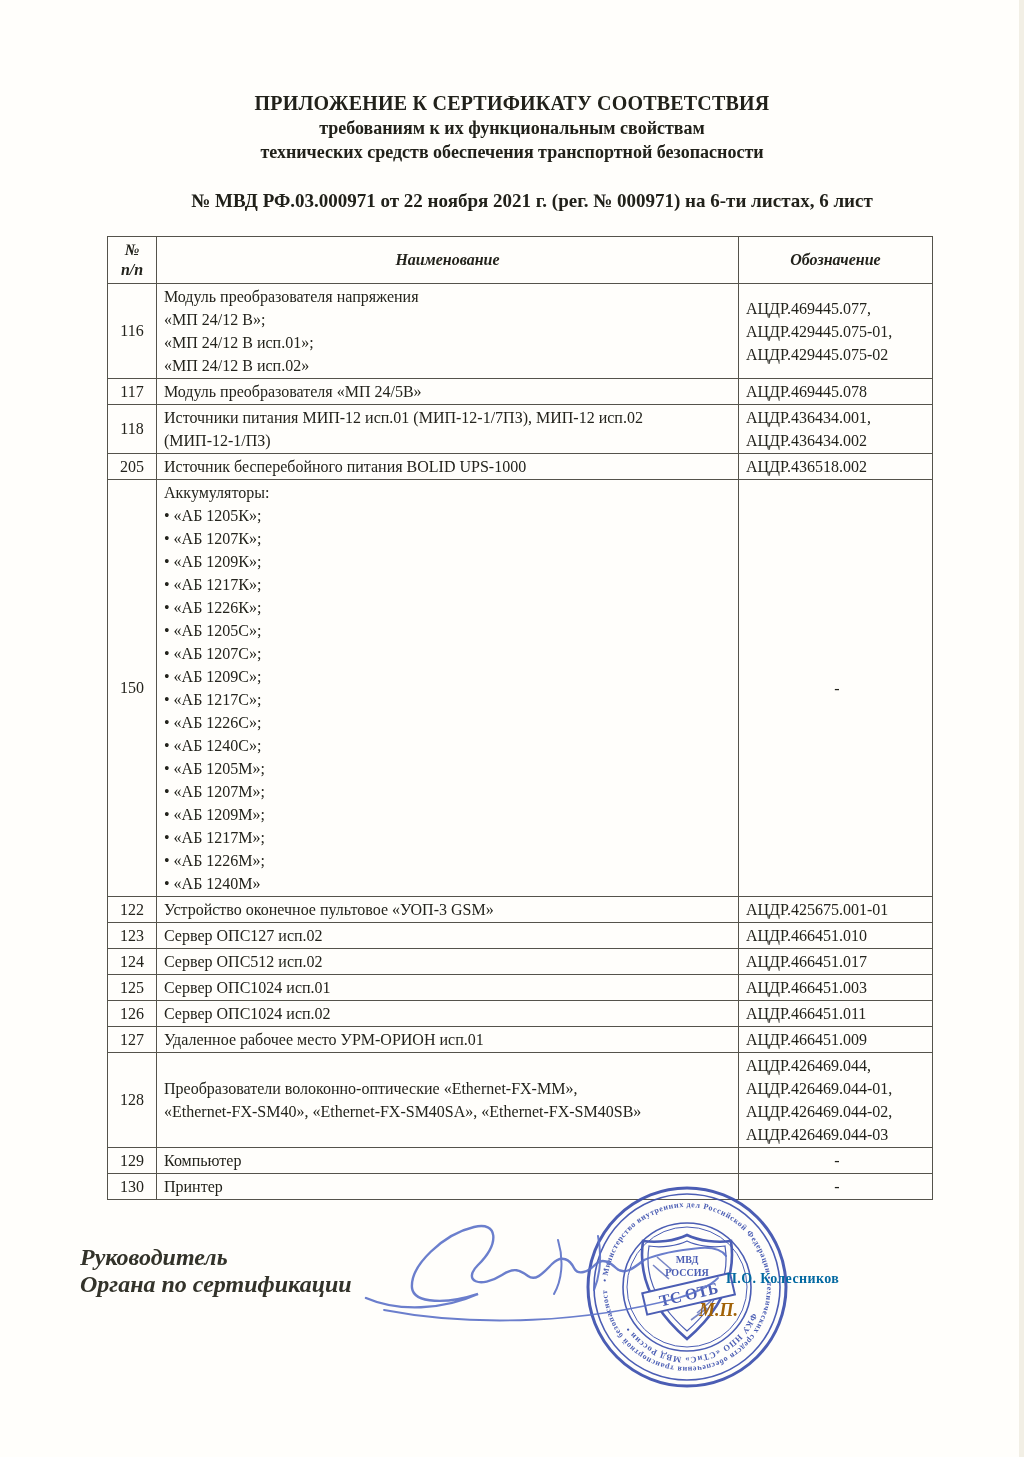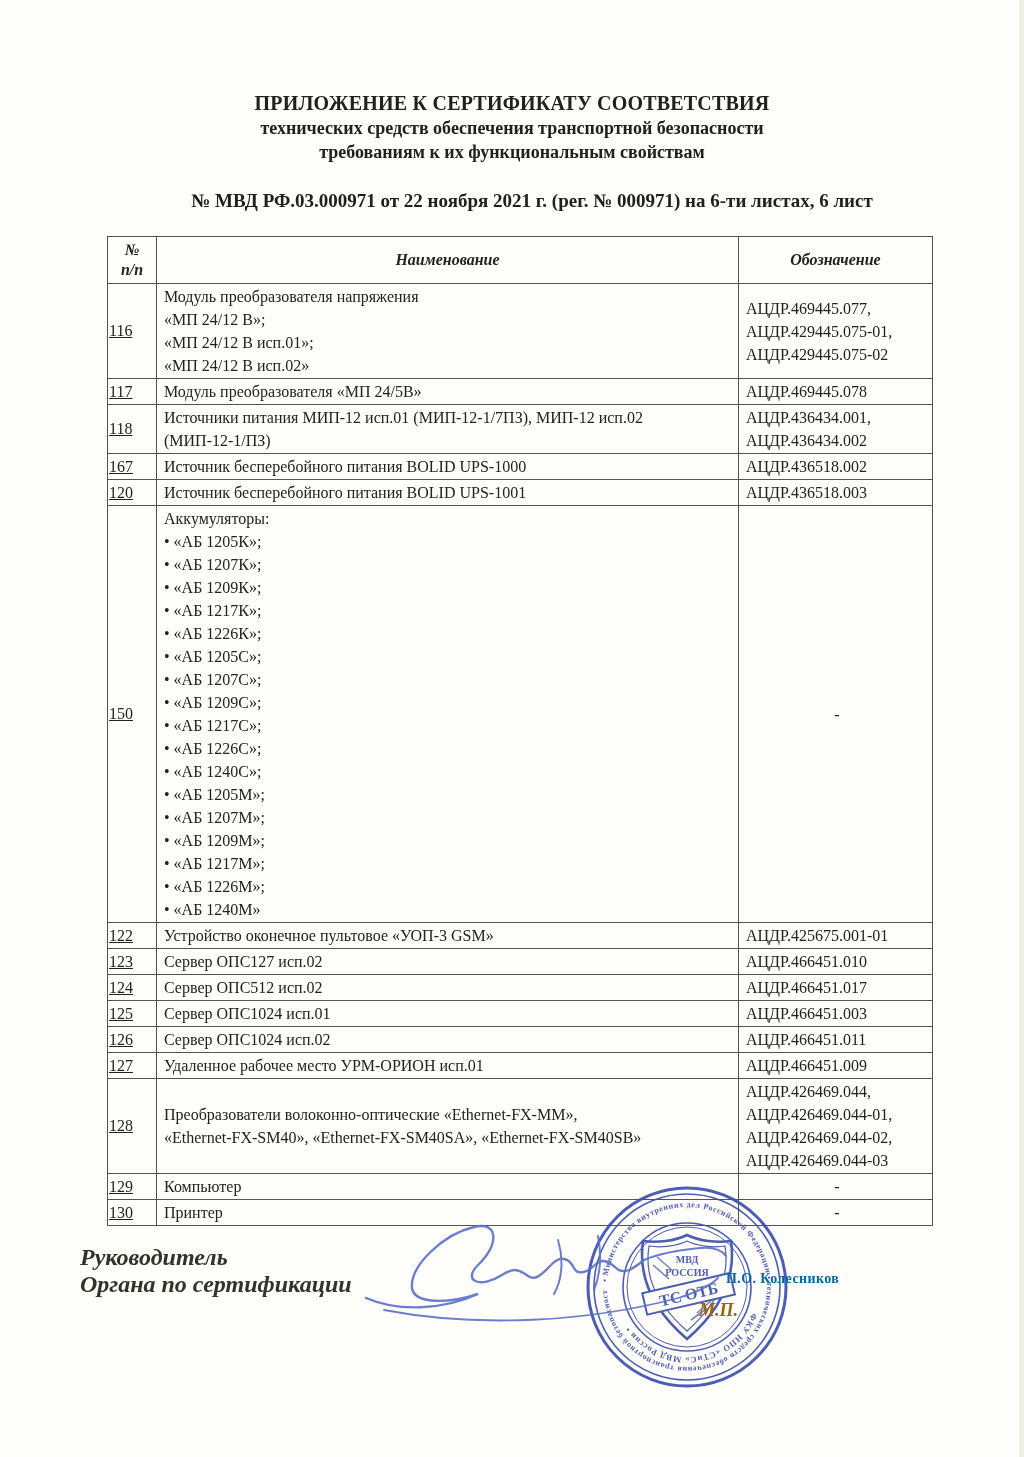--- a/index.html
+++ b/index.html
@@ -13,21 +13,21 @@
   .title-2 { font-size:18px; font-weight:bold; margin-top:3px; }
   .reg-line { text-align:center; font-size:19px; font-weight:bold; margin-top:27px; color:#21211a;padding-left:40px; }
 
   table.cert {
     border-collapse:collapse; margin:24px 0 0 107px; width:825px;
     font-size:16px; color:#23231c; table-layout:fixed;
   }
   table.cert th, table.cert td { border:1px solid #55534b; vertical-align:middle; }
   table.cert th { font-style:italic; font-weight:bold; padding:3px 2px; text-align:center; }
   th .hdr-line { line-height:20px; }
-  td.c-num { text-align:left;text-decoration:underline; }
+  td.c-num { text-align:center; }
   td.c-name { padding:1px 6px 1px 7px; }
   td.c-desig { padding:1px 4px 1px 7px; }
   td .cell-line { line-height:23px; white-space:nowrap; overflow:visible; }
   td .cell-line.dash { text-align:center; }
 
   .role-block {
     position:absolute; left:80px; top:1244px; z-index:1;
     font-size:24px; font-weight:bold; font-style:italic;
     line-height:27px; color:#33332a;
   }
@@ -47,22 +47,22 @@
     background:rgba(205,195,165,.25); z-index:5;
   }
 </style>
 </head>
 <body>
 
 <div class="page">
 
   <div class="doc-header">
     <div class="title-1">ПРИЛОЖЕНИЕ К СЕРТИФИКАТУ СООТВЕТСТВИЯ</div>
+    <div class="title-2">требованиям к их функциональным свойствам</div>
     <div class="title-2">технических средств обеспечения транспортной безопасности</div>
-    <div class="title-2">требованиям к их функциональным свойствам</div>
   </div>
 
   <div class="reg-line">№ МВД РФ.03.000971 от 22 ноября 2021 г. (рег. № 000971) на 6-ти листах, 6 лист</div>
 
   <table class="cert">
     <colgroup>
         <col style="width:49px">
         <col style="width:582px">
         <col style="width:194px">
       </colgroup>
@@ -105,35 +105,26 @@
           <td class="c-name">
             <div class="cell-line">Источники питания МИП-12 исп.01 (МИП-12-1/7ПЗ), МИП-12 исп.02</div>
             <div class="cell-line">(МИП-12-1/ПЗ)</div>
           </td>
           <td class="c-desig">
             <div class="cell-line">АЦДР.436434.001,</div>
             <div class="cell-line">АЦДР.436434.002</div>
           </td>
         </tr>
         <tr>
-          <td class="c-num">167</td>
+          <td class="c-num">205</td>
           <td class="c-name">
             <div class="cell-line">Источник бесперебойного питания BOLID UPS-1000</div>
           </td>
           <td class="c-desig">
             <div class="cell-line">АЦДР.436518.002</div>
-          </td>
-        </tr>
-        <tr>
-          <td class="c-num">120</td>
-          <td class="c-name">
-            <div class="cell-line">Источник бесперебойного питания BOLID UPS-1001</div>
-          </td>
-          <td class="c-desig">
-            <div class="cell-line">АЦДР.436518.003</div>
           </td>
         </tr>
         <tr>
           <td class="c-num">150</td>
           <td class="c-name">
             <div class="cell-line">Аккумуляторы:</div>
             <div class="cell-line">• «АБ 1205К»;</div>
             <div class="cell-line">• «АБ 1207К»;</div>
             <div class="cell-line">• «АБ 1209К»;</div>
             <div class="cell-line">• «АБ 1217К»;</div>

